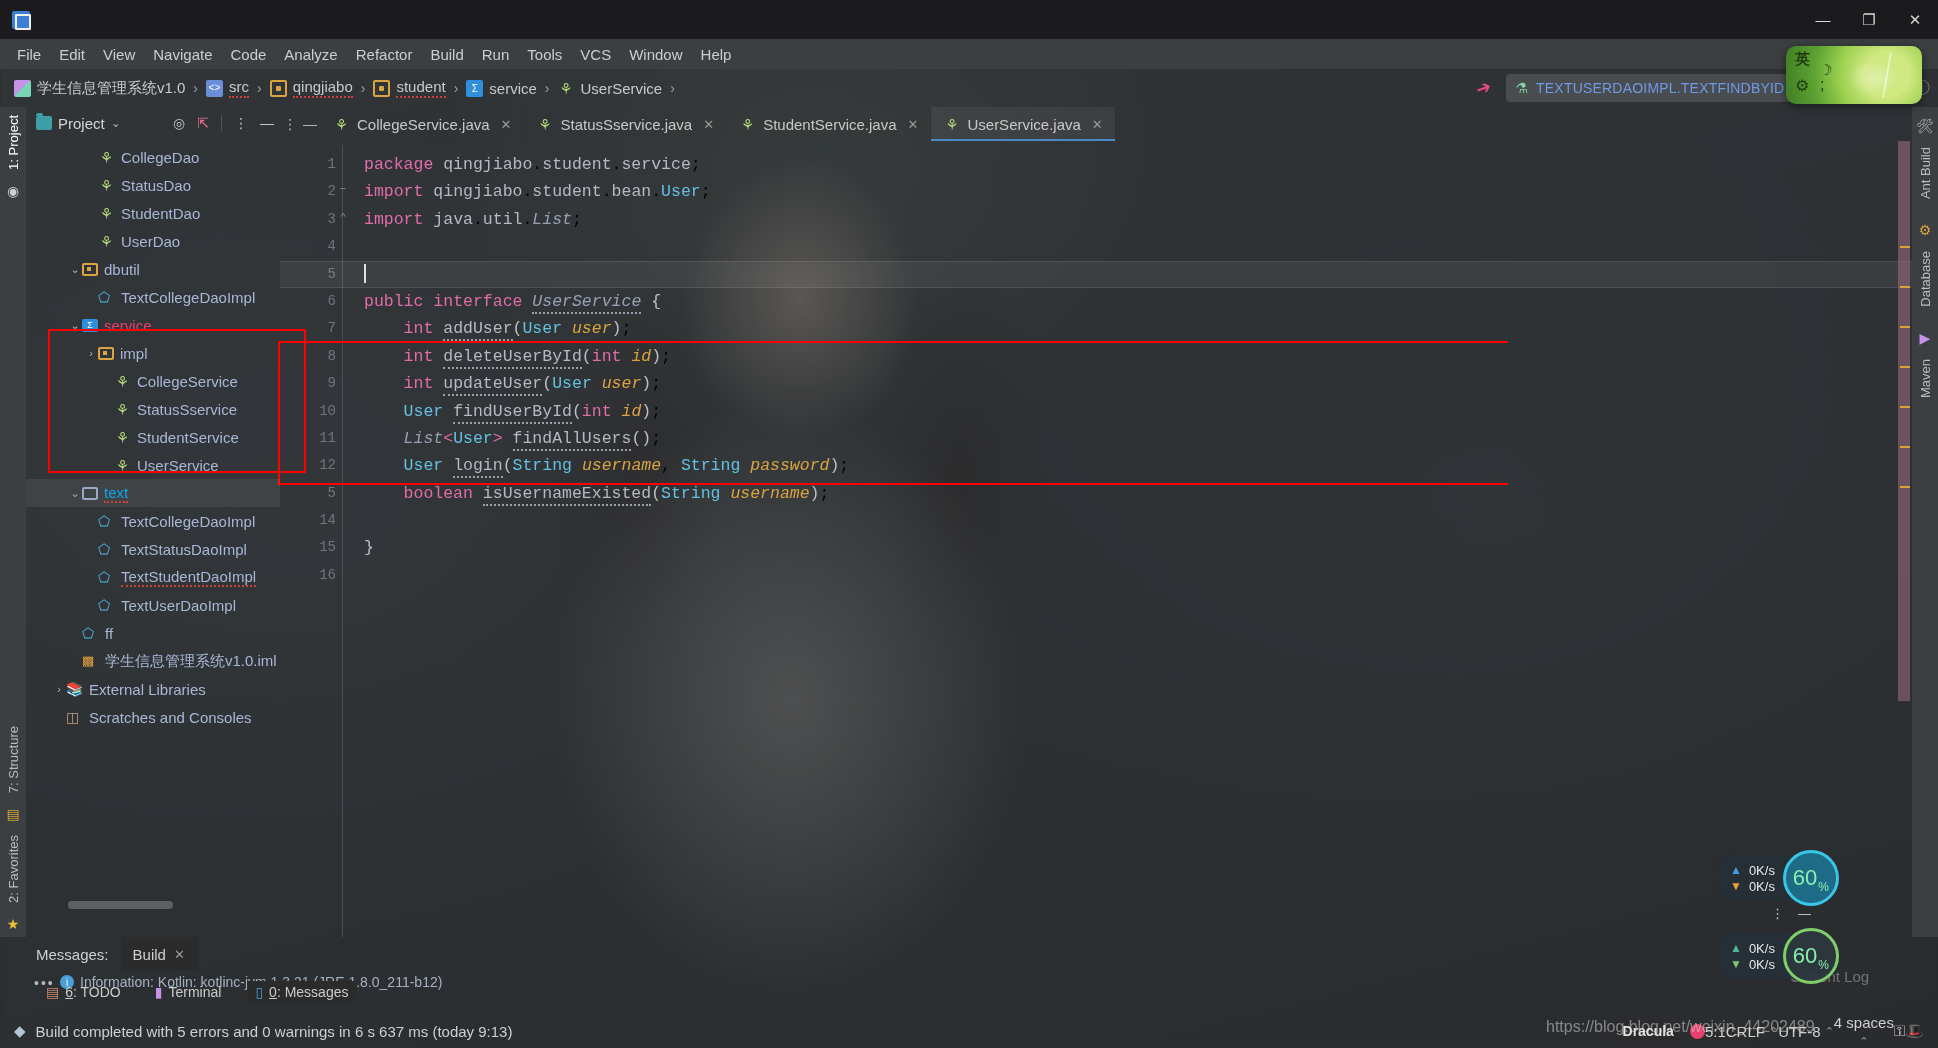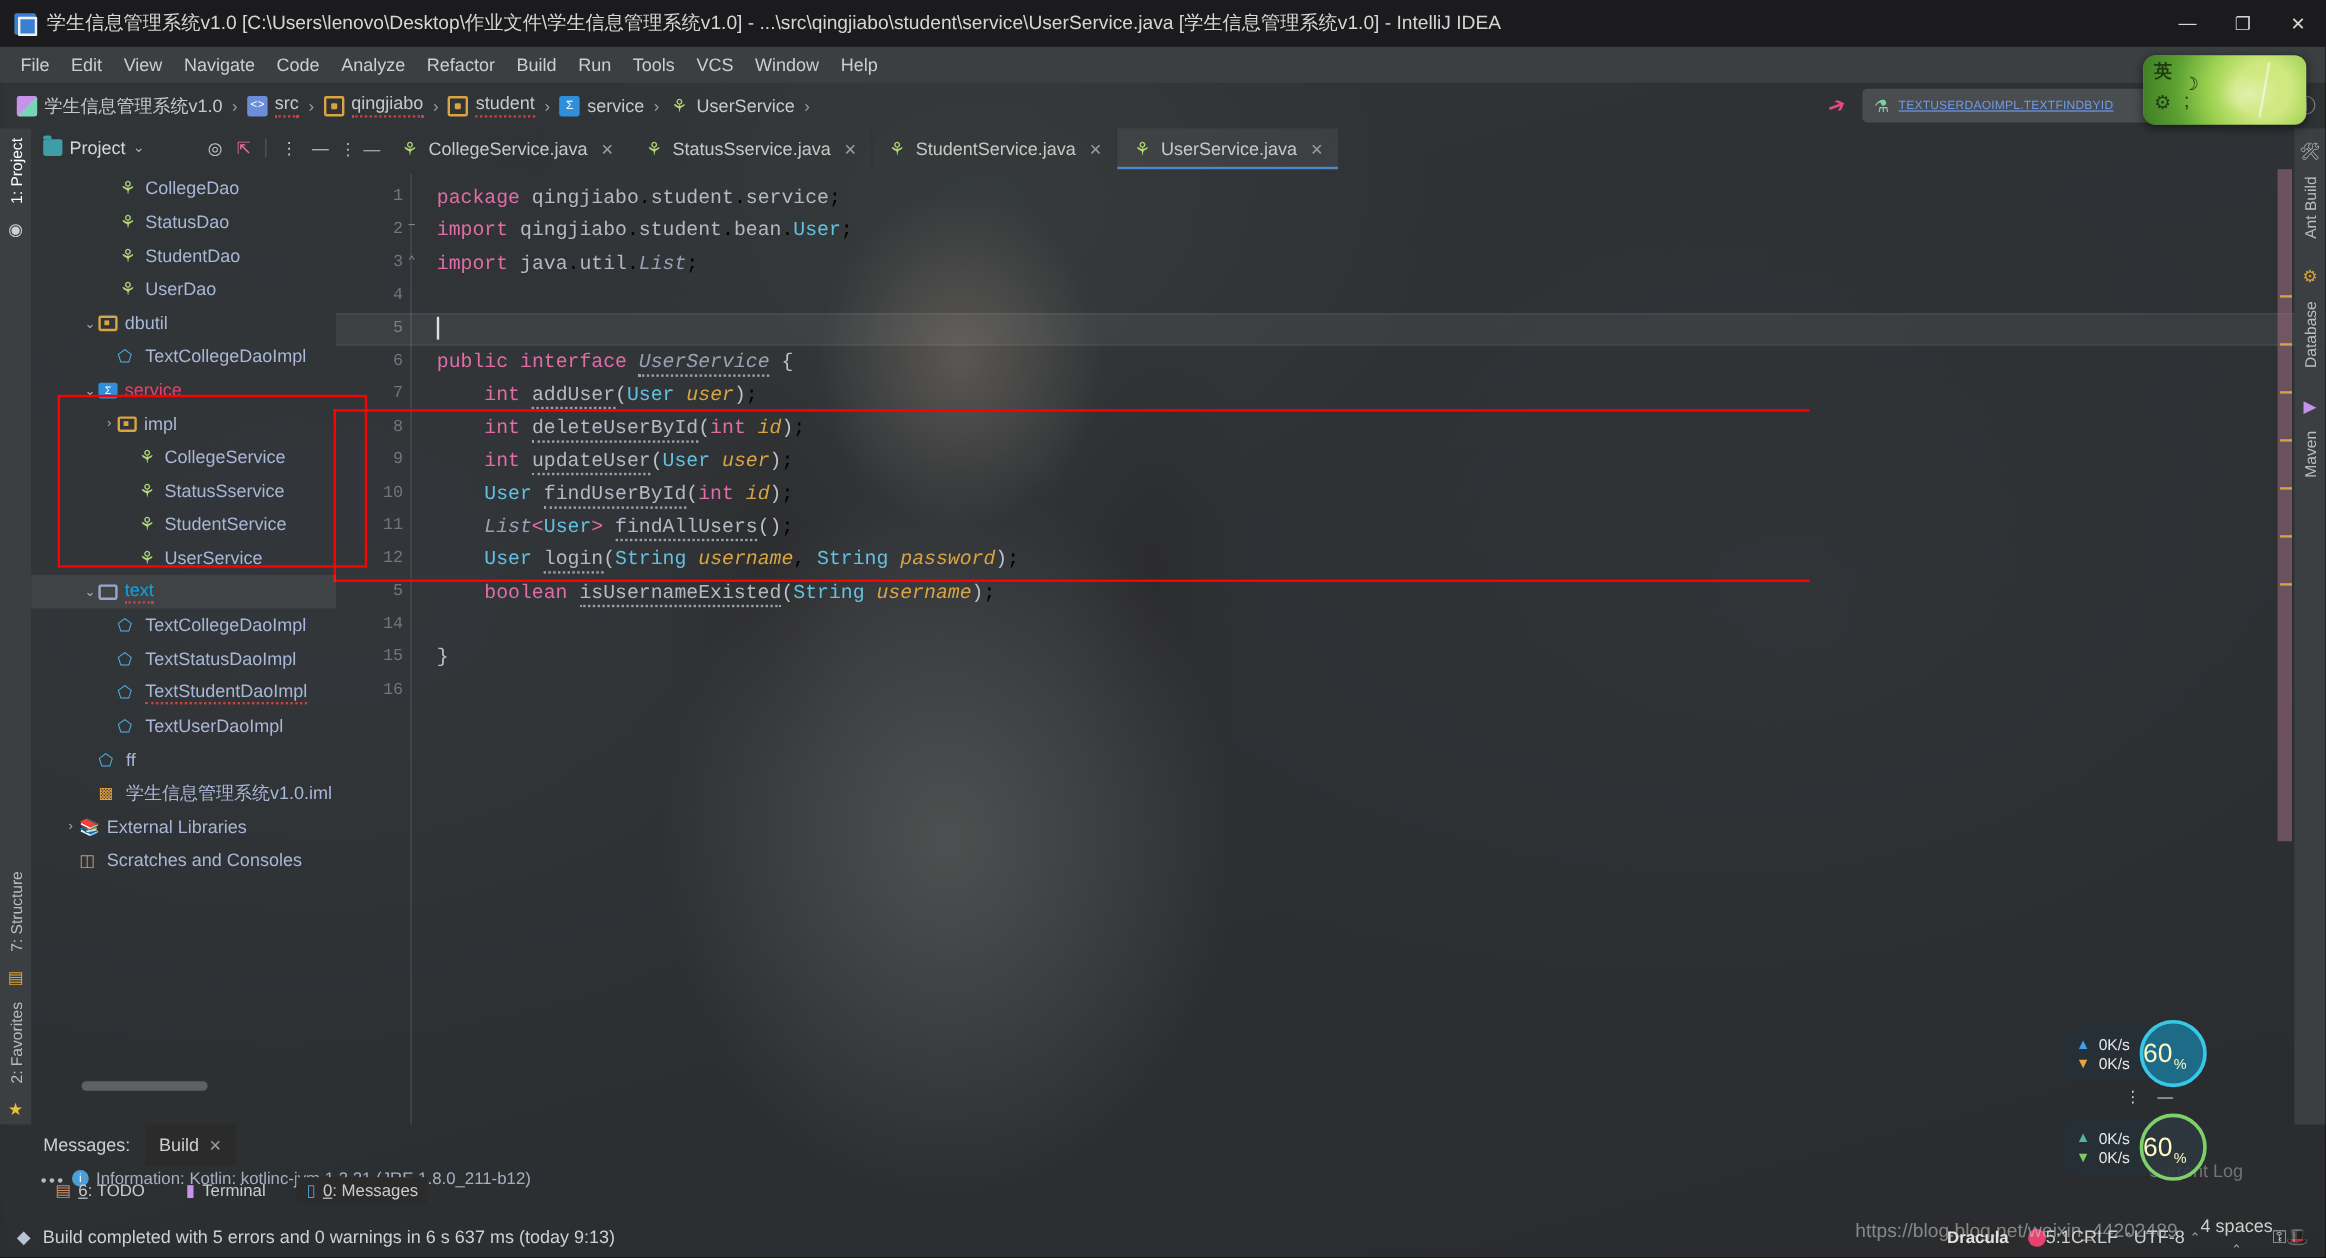--- a/index.html
+++ b/index.html
@@ -92,21 +92,21 @@
                  display:flex; align-items:center; justify-content:center;}
   .ico-iface { color: #b3d97a; font-size: 15px; display:flex; align-items:center; justify-content:center; line-height: 1;}
 
   .nav-right { margin-left: auto; display: flex; align-items: center; padding-right: 8px; gap: 14px; }
   .hammer { color: #e84a7f; font-size: 18px; transform: rotate(-20deg); }
   .runconfig {
     display: flex; align-items: center; gap: 8px;
     background: #4a4d50; border-radius: 4px; height: 28px;
     padding: 0 10px; min-width: 260px;
   }
-  .runconfig .rc-text { color: #6f9ae8; font-size: 10px; letter-spacing: .2px; white-space: nowrap; text-decoration: underline;}
+  .runconfig .rc-text { color: #6f9ae8; font-size: 14px; letter-spacing: .2px; white-space: nowrap;}
   .runconfig .rc-flask { color: #7fd1a3; font-size: 14px; }
   .runconfig .rc-caret { color: #c9c9c9; font-size: 11px; margin-left: auto;}
   .run-ico { font-size: 17px; }
   .run-green { color: #62b543; }
   .run-bug { color: #e0596b; font-size: 16px;}
   .run-cov { color: #d8d84b; font-size: 16px;}
   .run-dim { color: #7d7d7d; font-size: 16px;}
 
   
   .leftstrip {
@@ -311,43 +311,42 @@
     padding: 0 34px 0 12px; gap: 1px;
   }
   .net-line { display:flex; align-items:center; gap: 7px; color:#e8e8e8; font-size: 13px; }
   .net-up { color:#3fa0e8; font-size: 12px; }
   .net-down { color:#e8a33d; font-size: 12px; }
   .net-up2 { color:#4fb89a; font-size: 12px; }
   .net-down2 { color:#7cc86a; font-size: 12px; }
   .net-circle {
     position: relative; width: 56px; height: 56px; border-radius: 50%;
     margin-left: -26px;
-    display: flex; align-items: center; 
-    color: #fef9c3; font-size: 22px;
+    display: flex; align-items: center; justify-content: center;
+    color: #86efac; font-size: 22px;
   }
   .net-circle.c1 { background: #1d6b86; border: 3px solid #39c7e8; }
   .net-circle.c2 { background: rgba(45,55,62,0.9); border: 3px solid #7fd06a; }
   .net-circle .pct { font-size: 12px; margin-left: 1px; align-self: flex-end; margin-bottom: 9px;}
   .net-tools { position: absolute; right: 28px; top: -22px; color:#cfcfcf; font-size: 13px; display:flex; gap:14px;}
   .currentlog {
     position: absolute; left: 1790px; top: 968px; color: rgba(200,200,200,0.45);
     font-size: 15px; z-index: 50;
   }
 </style>
 </head>
 <body>
 
 <div id="app">
 
   <div class="wallpaper"></div>
   <div class="wallpaper-dim"></div>
 
   <div class="titlebar">
     <div class="tb-icon"></div>
-    <div class="tb-title">学生信息管理系统v1.0 [C:\Users\lenovo\Desktop\作业文件\学生信息管理系统v1.0] - ...\src\qingjiabo\student\service\UserService.java [学生信息管理系统v1.0] - IntelliJ IDEA</div>
     <div class="tb-winbtns">
       <div class="tb-winbtn">—</div>
       <div class="tb-winbtn">❐</div>
       <div class="tb-winbtn">✕</div>
     </div>
   </div>
 
   <div class="menubar" id="menubar">
       <div class="menu-item">File</div>
       <div class="menu-item">Edit</div>

